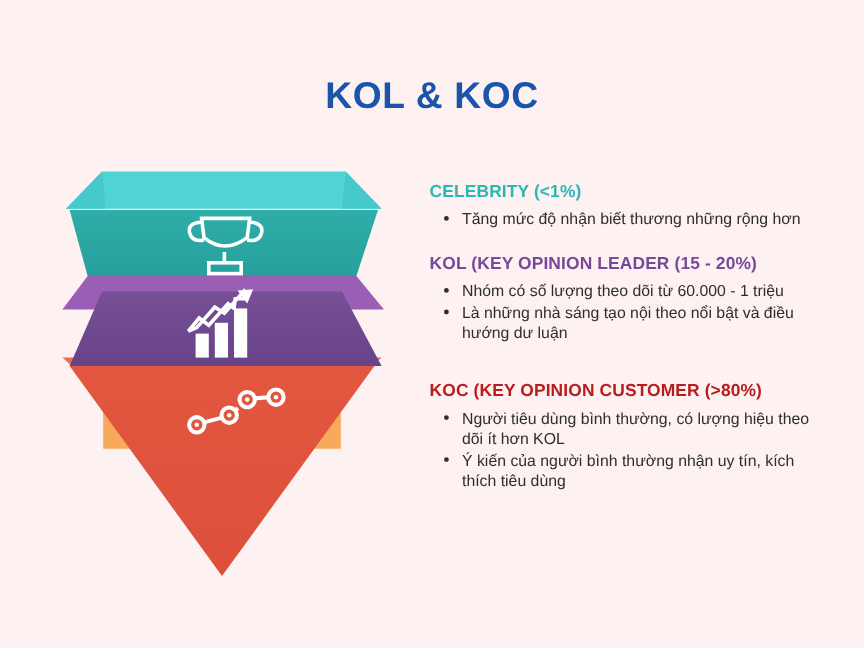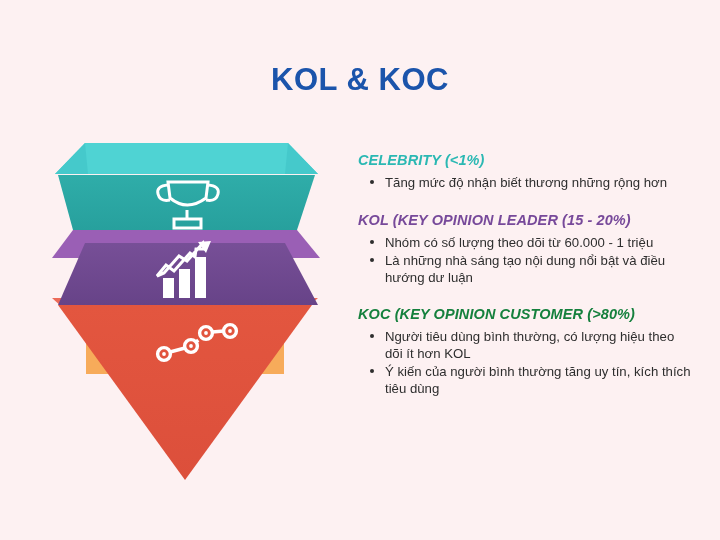--- a/index.html
+++ b/index.html
@@ -55,21 +55,20 @@
   }
   .section {
     margin-bottom: 13px;
   }
   .section-heading {
     font-size: 14.5px;
     font-weight: bold;
     letter-spacing: 0.1px;
     margin: 0 0 6px 6px;
     white-space: nowrap;
-    font-style: italic;
   }
   .bullet-list {
     list-style: none;
     margin: 0;
     padding: 0 0 0 18px;
   }
   .bullet-item {
     position: relative;
     font-size: 13.2px;
     line-height: 17px;
@@ -83,24 +82,24 @@
     left: 0;
     top: 6px;
     width: 4px;
     height: 4px;
     border-radius: 50%;
     background: #2e2e2e;
   }
 
   .sec-celebrity .section-heading { color: #2bb8b3; }
   .sec-kol .section-heading { color: #77499a; }
-  .sec-koc .section-heading { color: #15803d; }
+  .sec-koc .section-heading { color: #b91c1c; }
 
   .sec-celebrity { margin-bottom: 21px; }
-  .sec-kol { margin-bottom: 20px; }
+  .sec-kol { margin-bottom: 32px; }
 </style>
 </head>
 <body>
 
 <div id="slide">
 
   <div id="page-title">KOL &amp; KOC</div>
 
   <div id="funnel">
     <svg width="290" height="370" viewBox="0 0 290 370" xmlns="http://www.w3.org/2000/svg">
@@ -185,26 +184,26 @@
       <div class="section-heading">CELEBRITY (&lt;1%)</div>
       <ul class="bullet-list">
         <li class="bullet-item">Tăng mức độ nhận biết thương những rộng hơn</li>
       </ul>
     </div>
 
     <div class="section sec-kol">
       <div class="section-heading">KOL (KEY OPINION LEADER (15 - 20%)</div>
       <ul class="bullet-list">
         <li class="bullet-item">Nhóm có số lượng theo dõi từ 60.000 - 1 triệu</li>
-        <li class="bullet-item">Là những nhà sáng tạo nội dung nổi bật và điều hướng dư luận</li>
+        <li class="bullet-item">Là những nhà sáng tạo nội theo nổi bật và điều hướng dư luận</li>
       </ul>
     </div>
 
     <div class="section sec-koc">
       <div class="section-heading">KOC (KEY OPINION CUSTOMER (&gt;80%)</div>
       <ul class="bullet-list">
         <li class="bullet-item">Người tiêu dùng bình thường, có lượng hiệu theo dõi ít hơn KOL</li>
-        <li class="bullet-item">Ý kiến của người bình thường tăng uy tín, kích thích tiêu dùng</li>
+        <li class="bullet-item">Ý kiến của người bình thường nhận uy tín, kích thích tiêu dùng</li>
       </ul>
     </div>
 
   </div>
 </div>
 
 </body></html>

